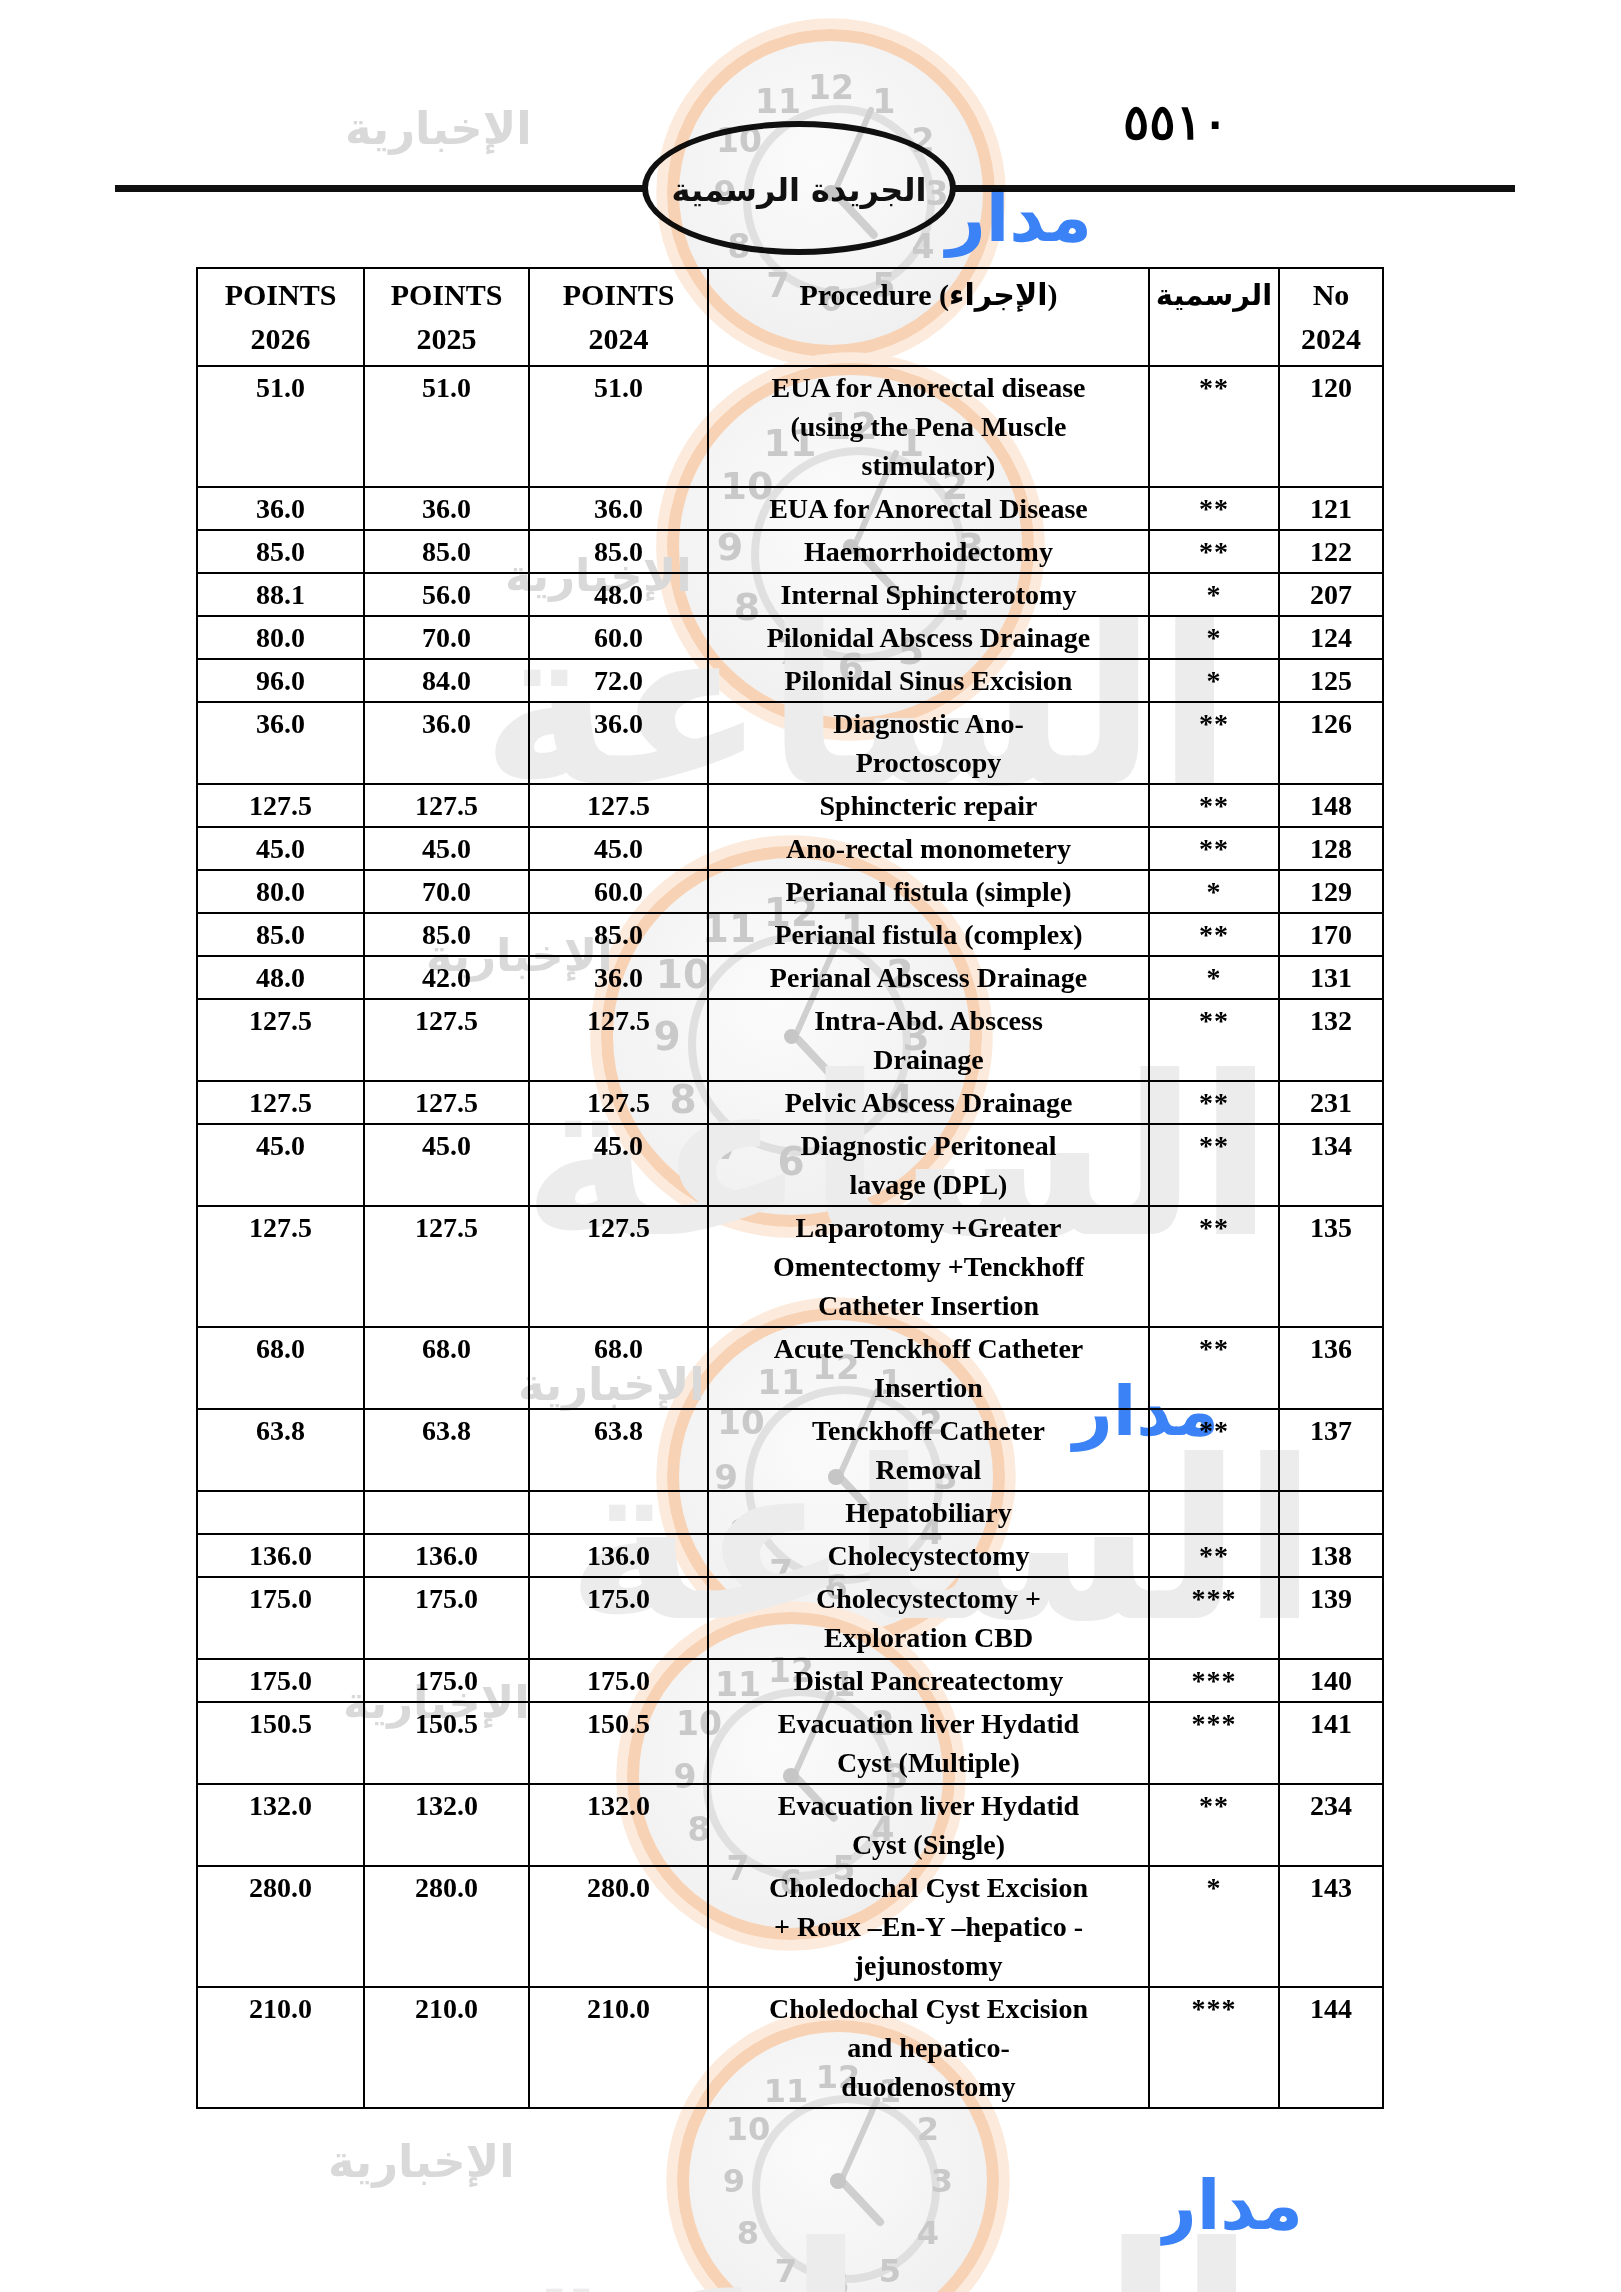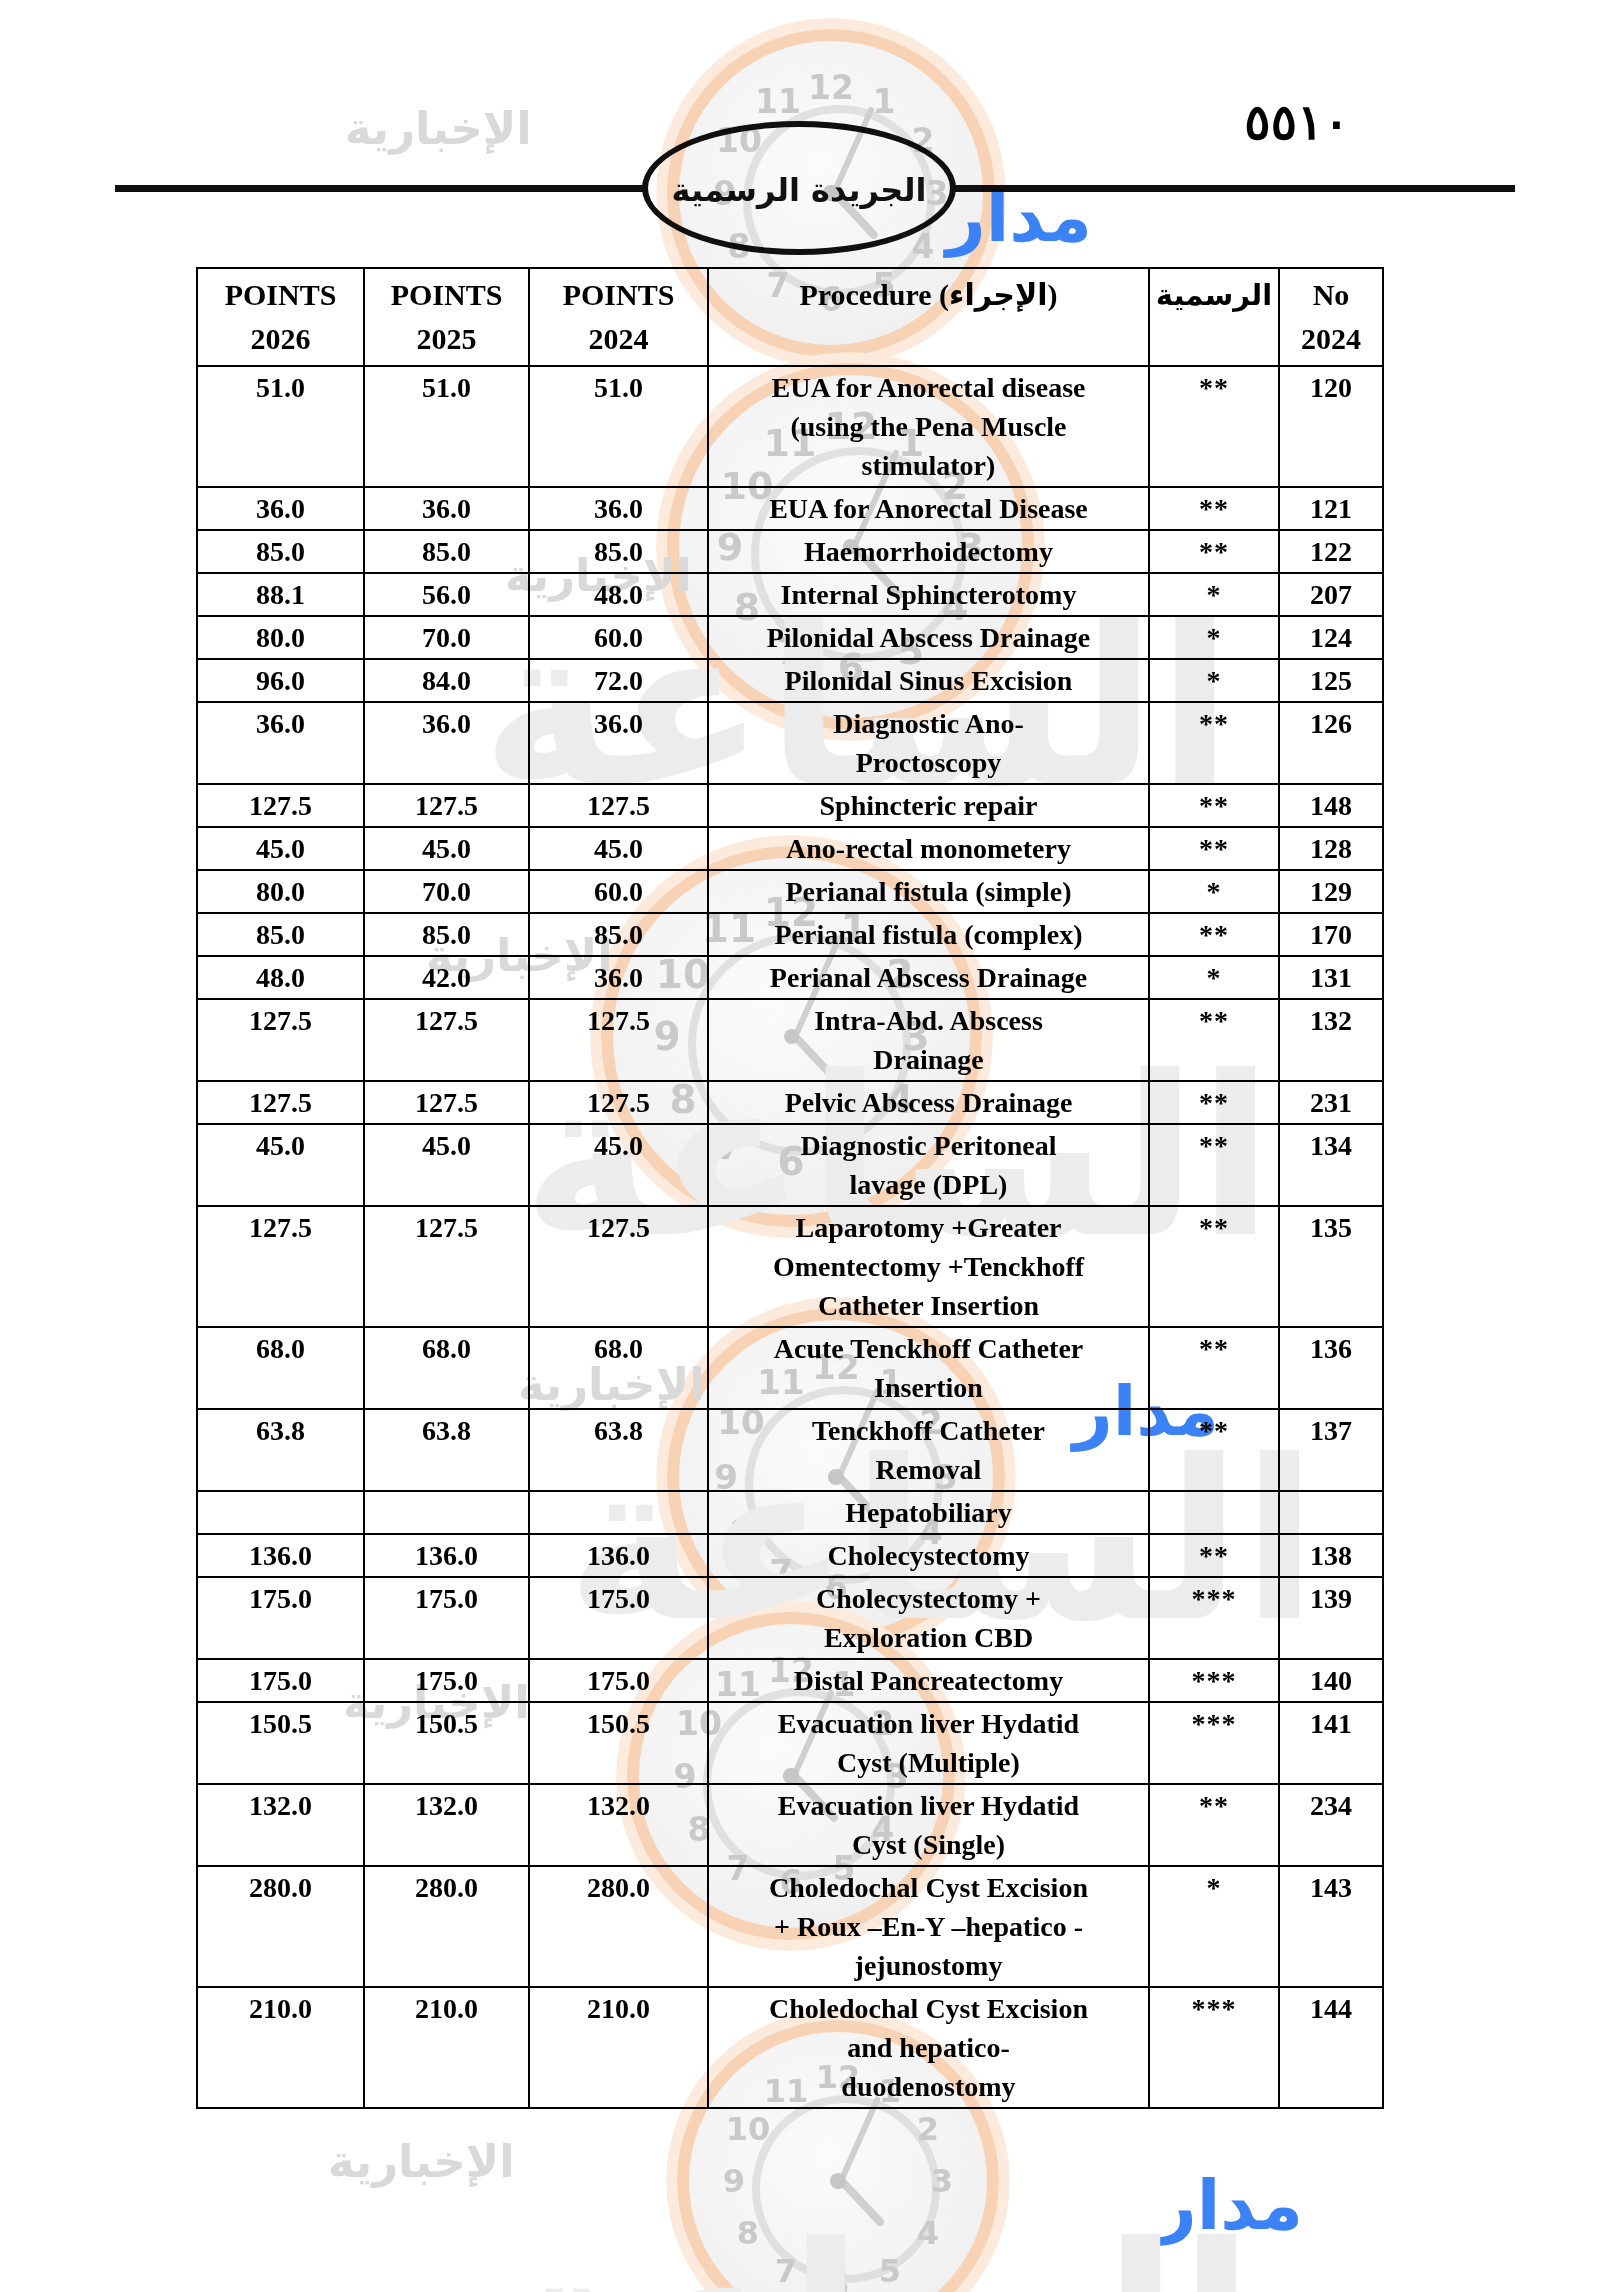--- a/index.html
+++ b/index.html
@@ -9,23 +9,23 @@
     height: 2293px;
     background: #ffffff;
     overflow: hidden;
     font-family: "Liberation Serif", "DejaVu Serif", "DejaVu Sans", serif;
     color: #000000;
   }
 
   
   .page-number {
     position: absolute;
-    top: 94px; right: 167px;
+    top: 94px; right: 184px;
     width: 314px;
-    text-align: center;
+    text-align: left;
     font-family: Liberation Serif, serif;
     font-size: 49px;
     font-weight: bold;
     letter-spacing: 5.9px;
     color: #000;
     z-index: 2;
   }
   .head-rule {
     position: absolute;
     left: 115px; top: 185px;

